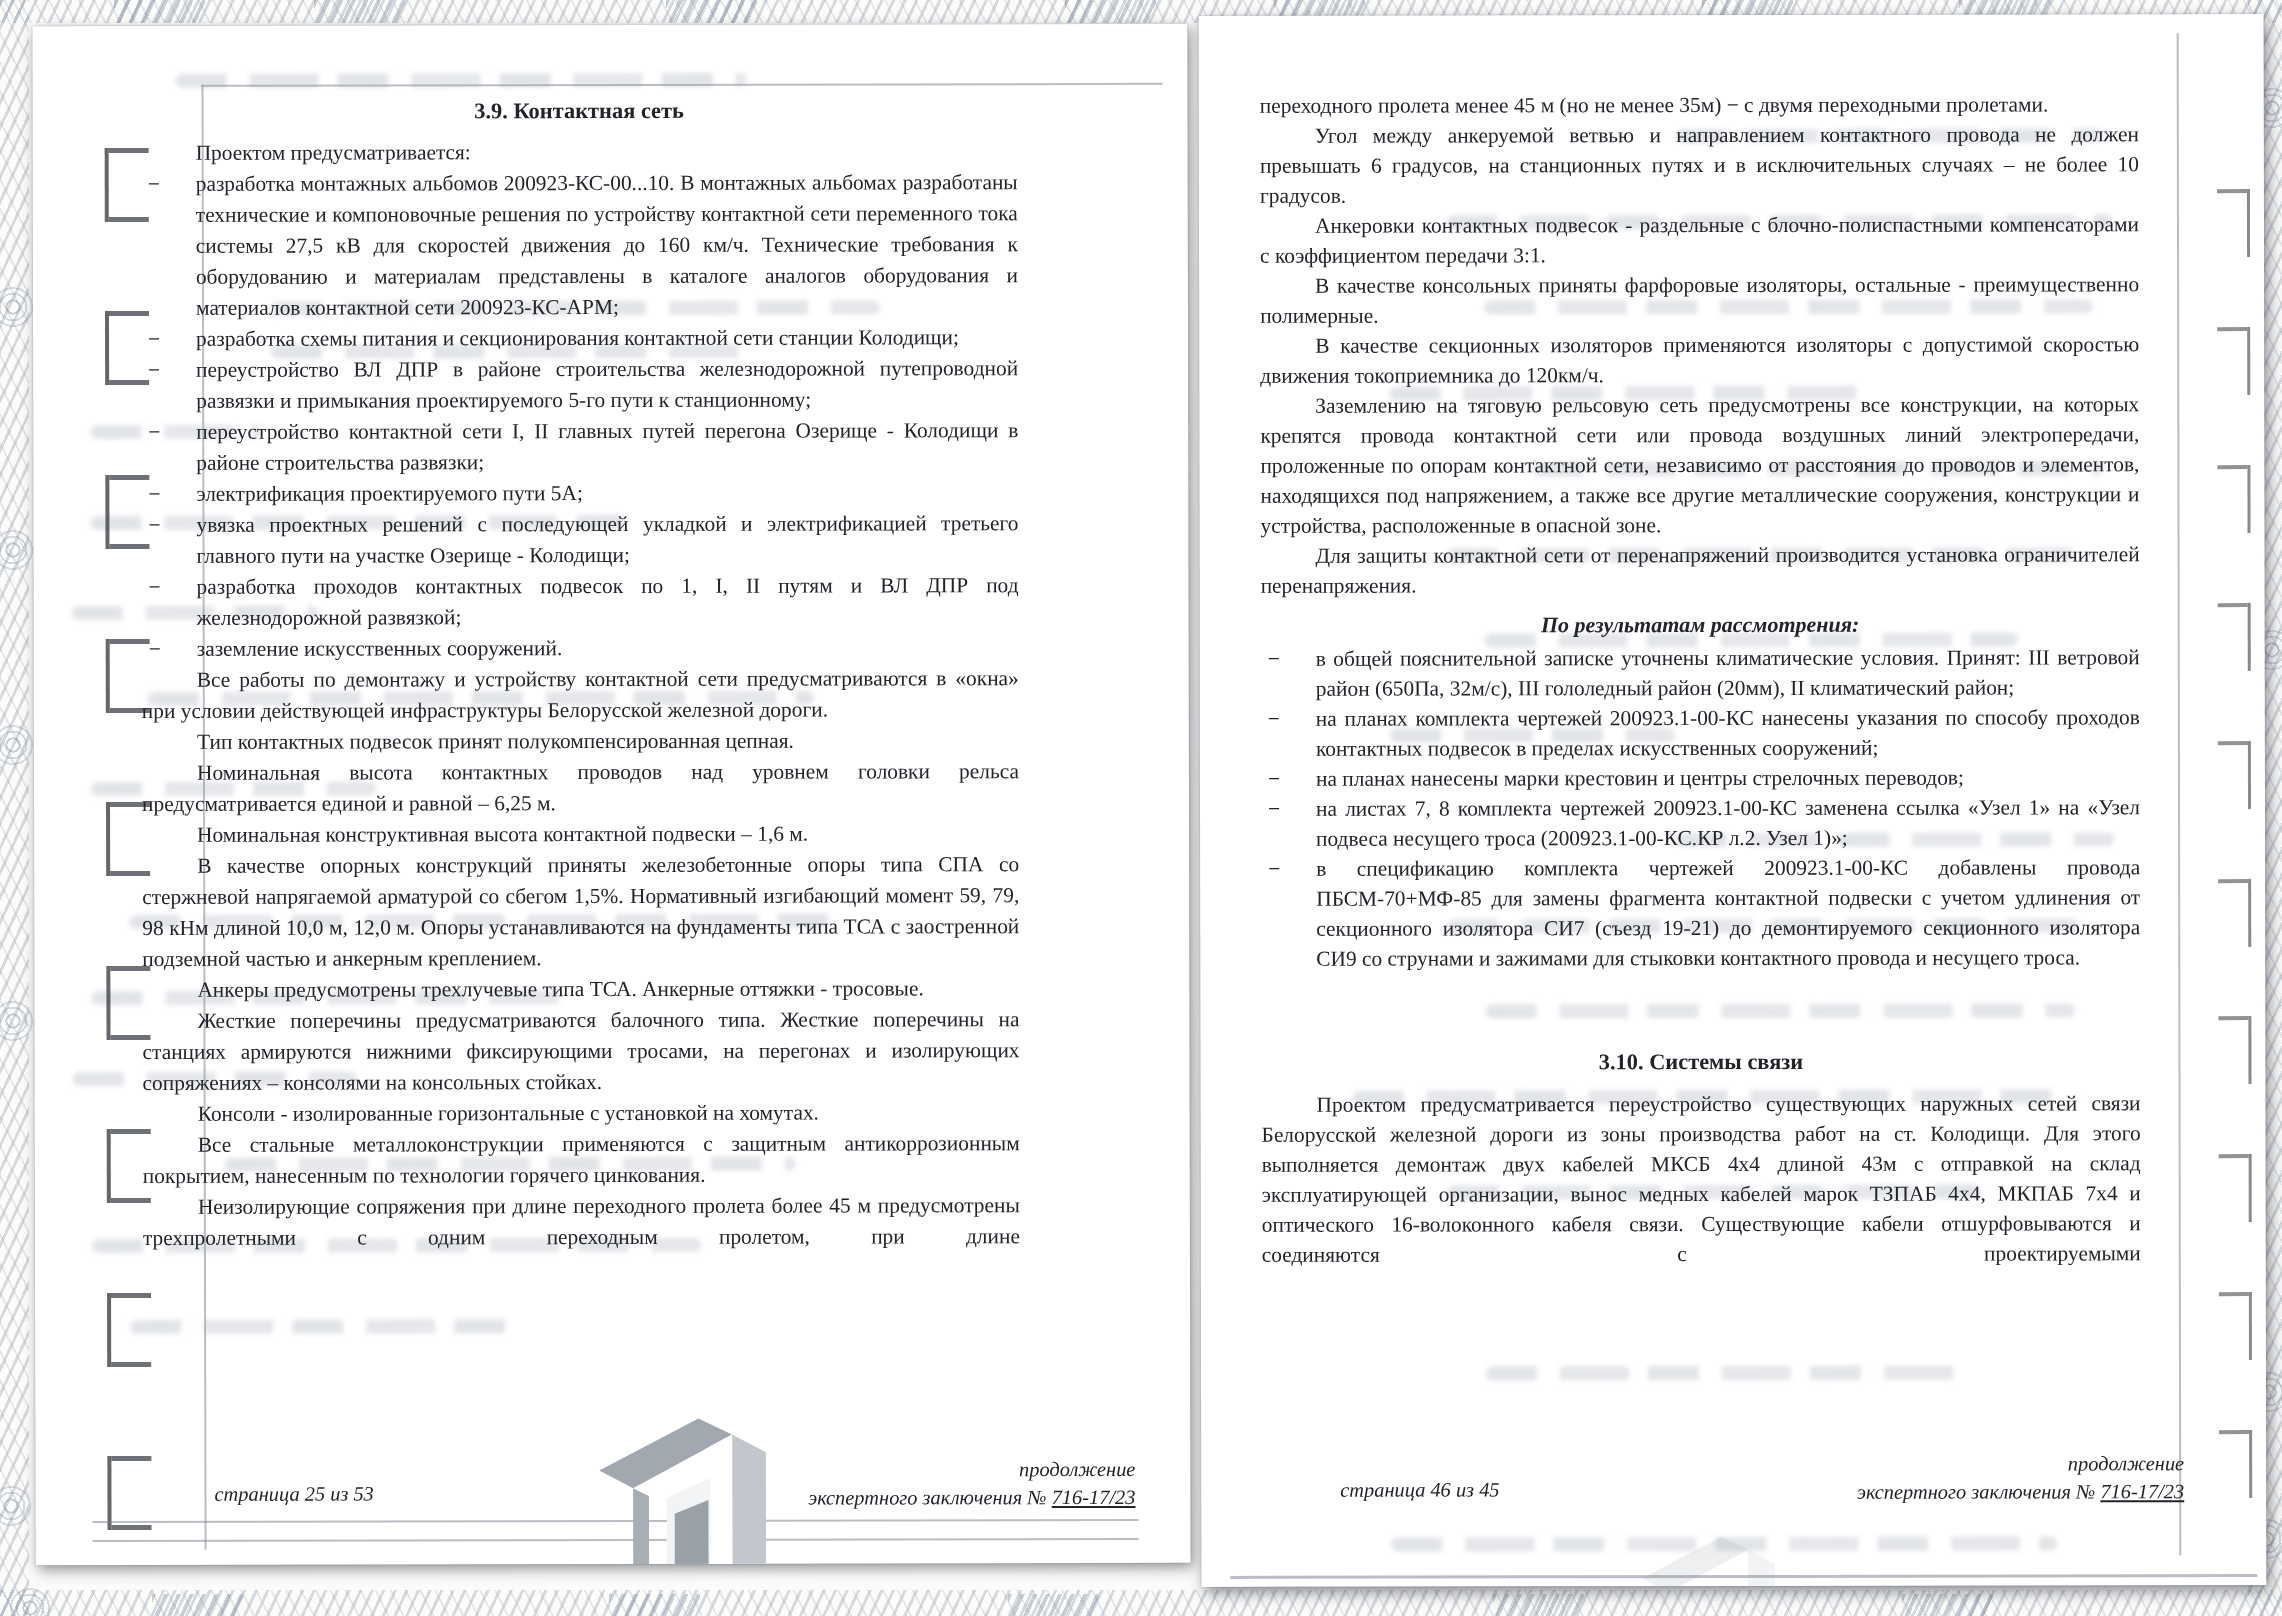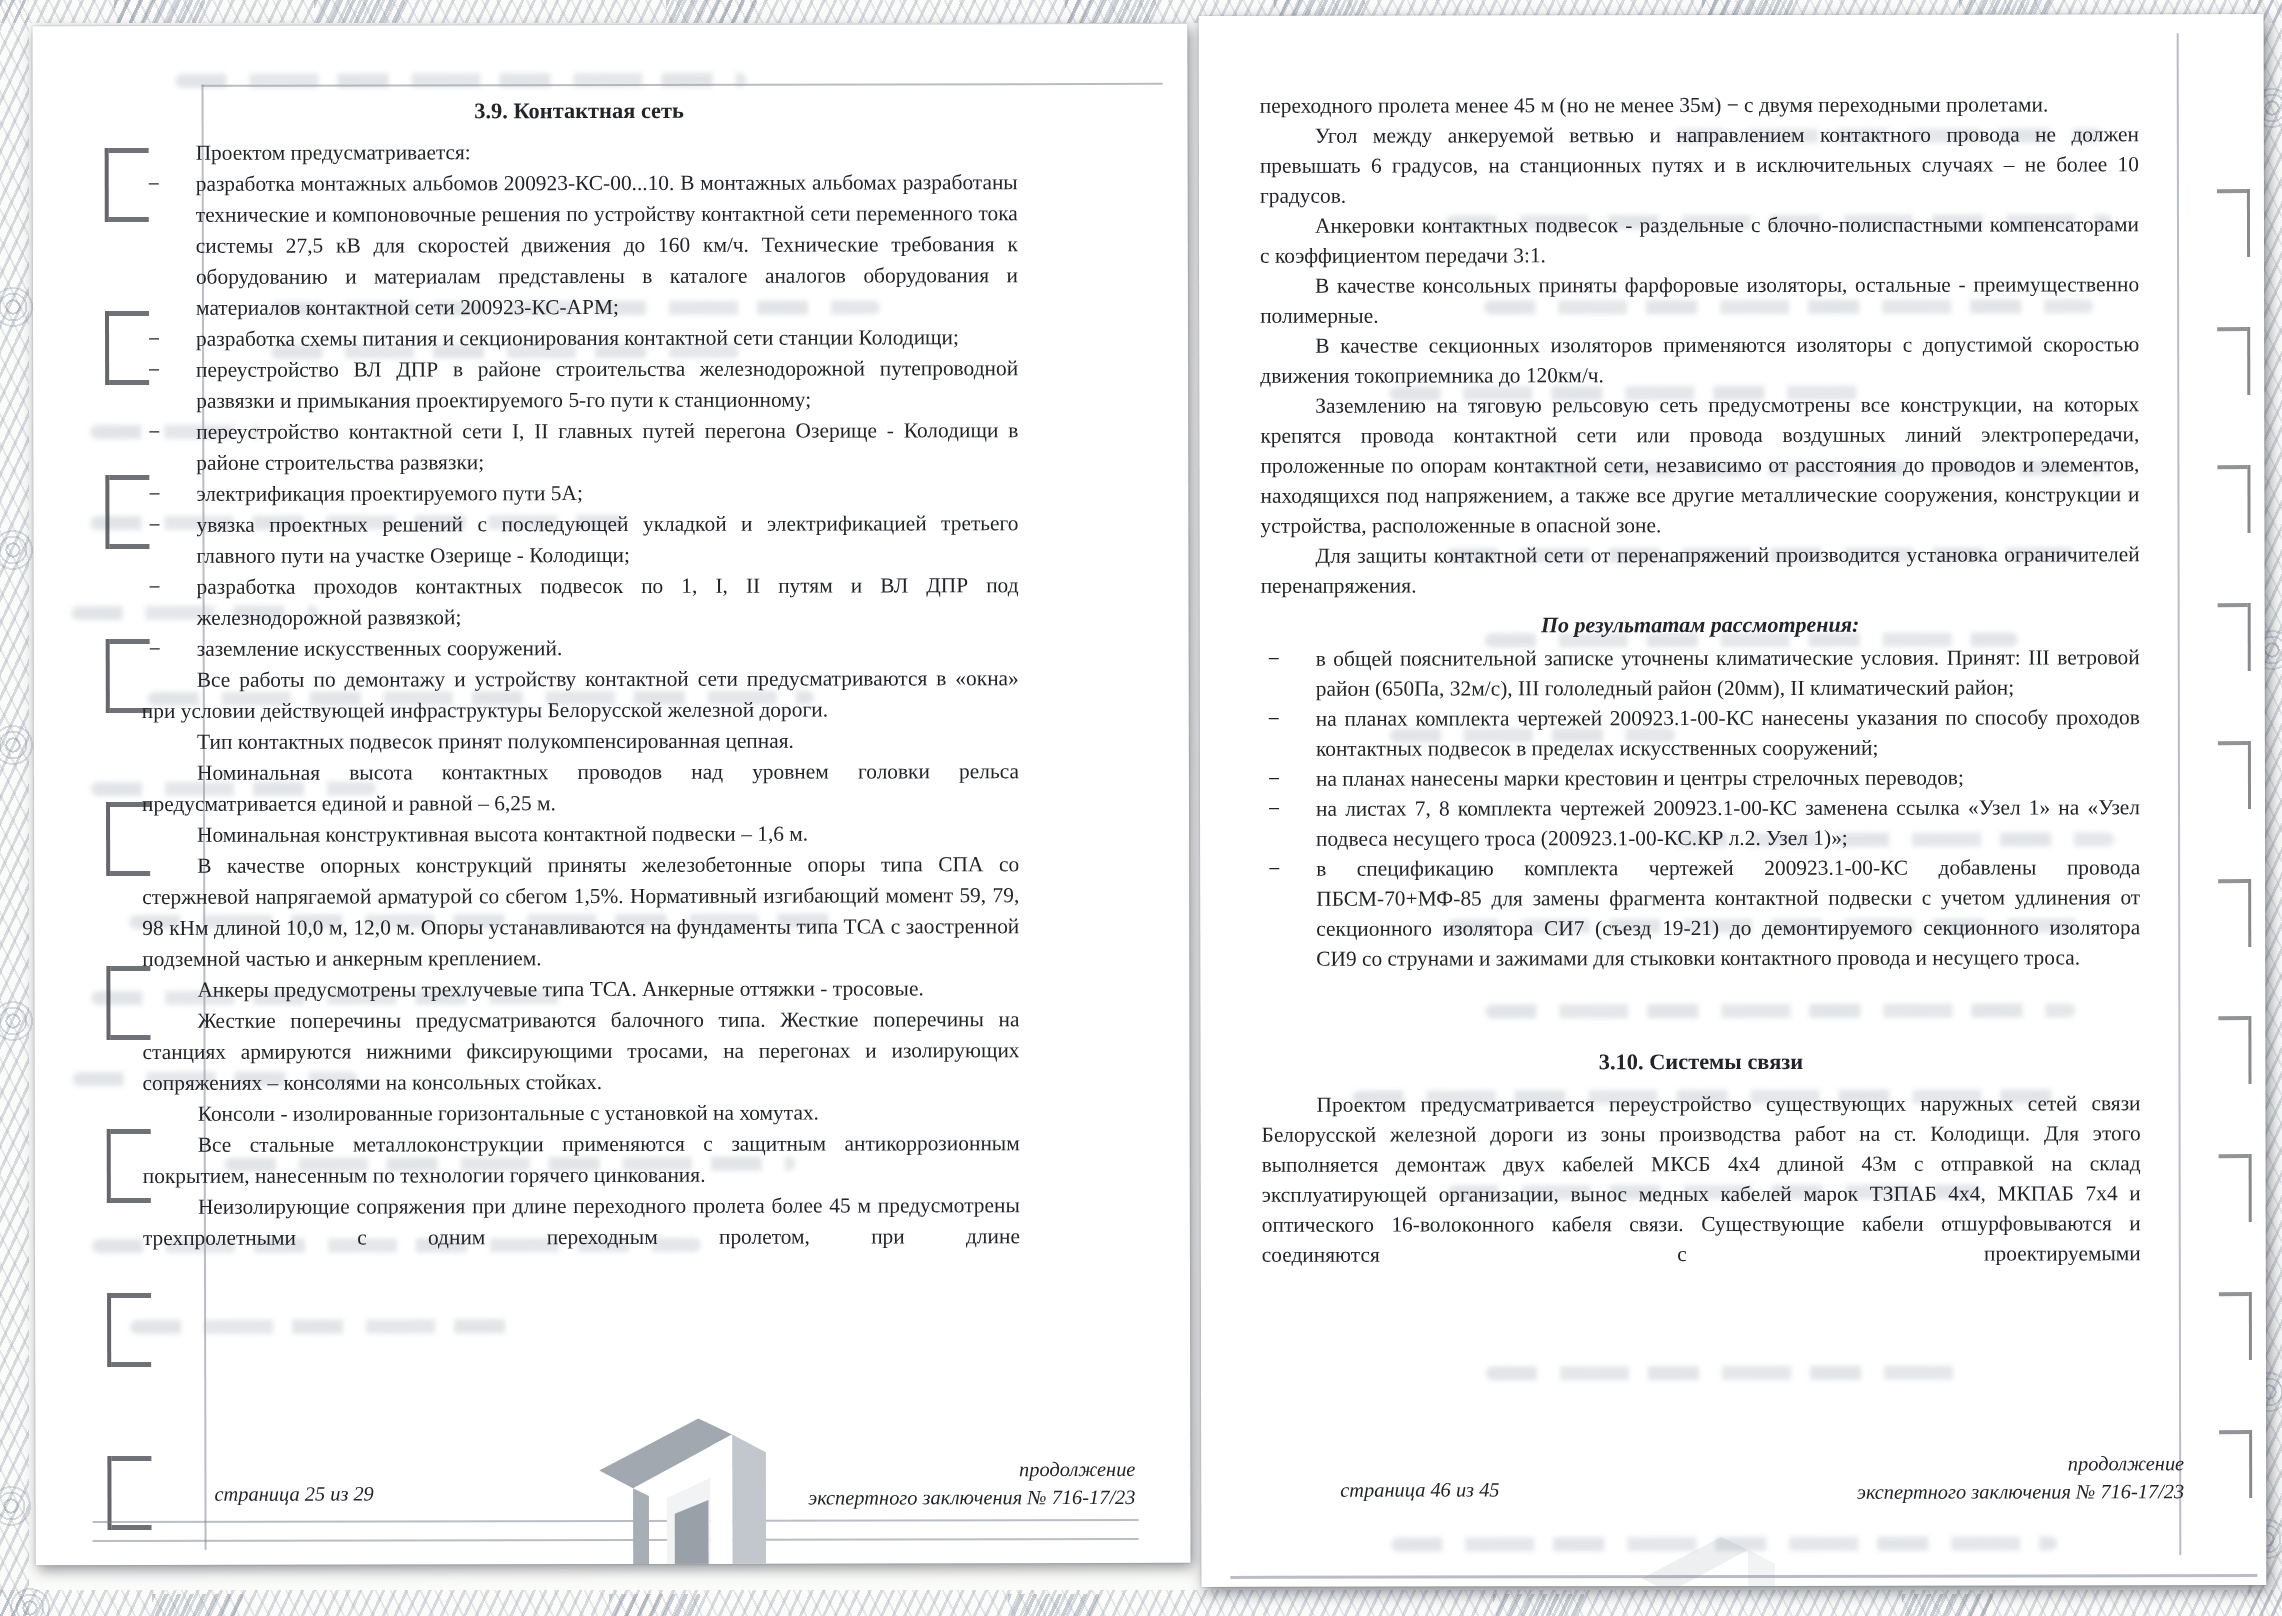--- a/index.html
+++ b/index.html
@@ -59,21 +59,21 @@
   p{margin:0;text-indent:55px;}
   p.noindent{text-indent:0;}
   p.cut{text-align-last:justify;}
   ul.dash{margin:0;padding:0 0 0 55px;list-style:none;}
   ul.dash li{position:relative;}
   ul.dash li:before{content:"\2212";position:absolute;left:-48px;top:0;}
   
   .foot-page{position:absolute;font-style:italic;font-size:20.4px;z-index:3;}
   .foot-cont{position:absolute;font-style:italic;font-size:20.4px;line-height:27.6px;
     text-align:right;z-index:3;}
-  .foot-cont .u{}
+  .foot-cont .u{text-decoration:underline;}
   
   .logo{position:absolute;z-index:2;}
   
 </style>
 </head>
 <body>
 
 <div class="gstrip top"></div>
 <div class="gstrip bottom"></div>
 <div class="gstrip left"></div>
@@ -161,21 +161,21 @@
     <p>Номинальная высота контактных проводов над уровнем головки рельса предусматривается единой и равной – 6,25 м.</p>
     <p>Номинальная конструктивная высота контактной подвески – 1,6 м.</p>
     <p>В качестве опорных конструкций приняты железобетонные опоры типа СПА со стержневой напрягаемой арматурой со сбегом 1,5%. Нормативный изгибающий момент 59, 79, 98 кНм длиной 10,0 м, 12,0 м. Опоры устанавливаются на фундаменты типа ТСА с заостренной подземной частью и анкерным креплением.</p>
     <p>Анкеры предусмотрены трехлучевые типа ТСА. Анкерные оттяжки - тросовые.</p>
     <p>Жесткие поперечины предусматриваются балочного типа. Жесткие поперечины на станциях армируются нижними фиксирующими тросами, на перегонах и изолирующих сопряжениях – консолями на консольных стойках.</p>
     <p>Консоли - изолированные горизонтальные с установкой на хомутах.</p>
     <p>Все стальные металлоконструкции применяются с защитным антикоррозионным покрытием, нанесенным по технологии горячего цинкования.</p>
     <p class="cut">Неизолирующие сопряжения при длине переходного пролета более 45 м предусмотрены трехпролетными с одним переходным пролетом, при длине</p>
   </div>
 
-  <div class="foot-page" style="left:179px;top:1457px;">страница 25 из 29</div>
+  <div class="foot-page" style="left:179px;top:1457px;">страница 25 из 53</div>
   <div class="foot-cont" style="right:55px;top:1432px;width:533px;">
     <div>продолжение</div>
     <div><span>экспертного заключения № </span><span class="u">716-17/23</span></div>
   </div>
 </div>
 
 <div class="page" id="pageR">
 
   <div class="frameV" style="left:978px;top:19px;width:1.9px;height:1522px;"></div>
   <div class="stackline" style="left:28.5px;top:1560px;width:1027px;height:2.9px;"></div>

